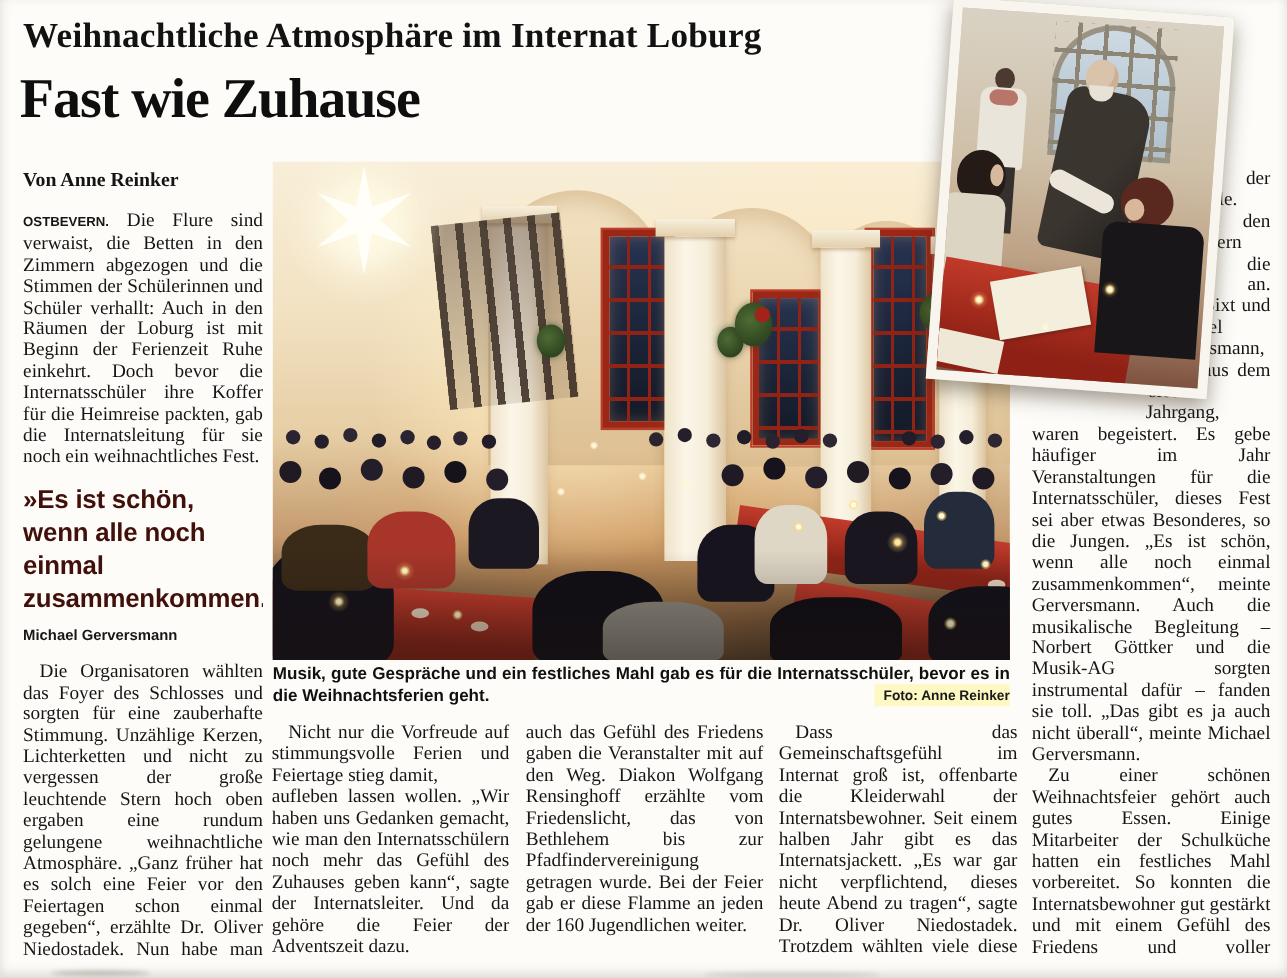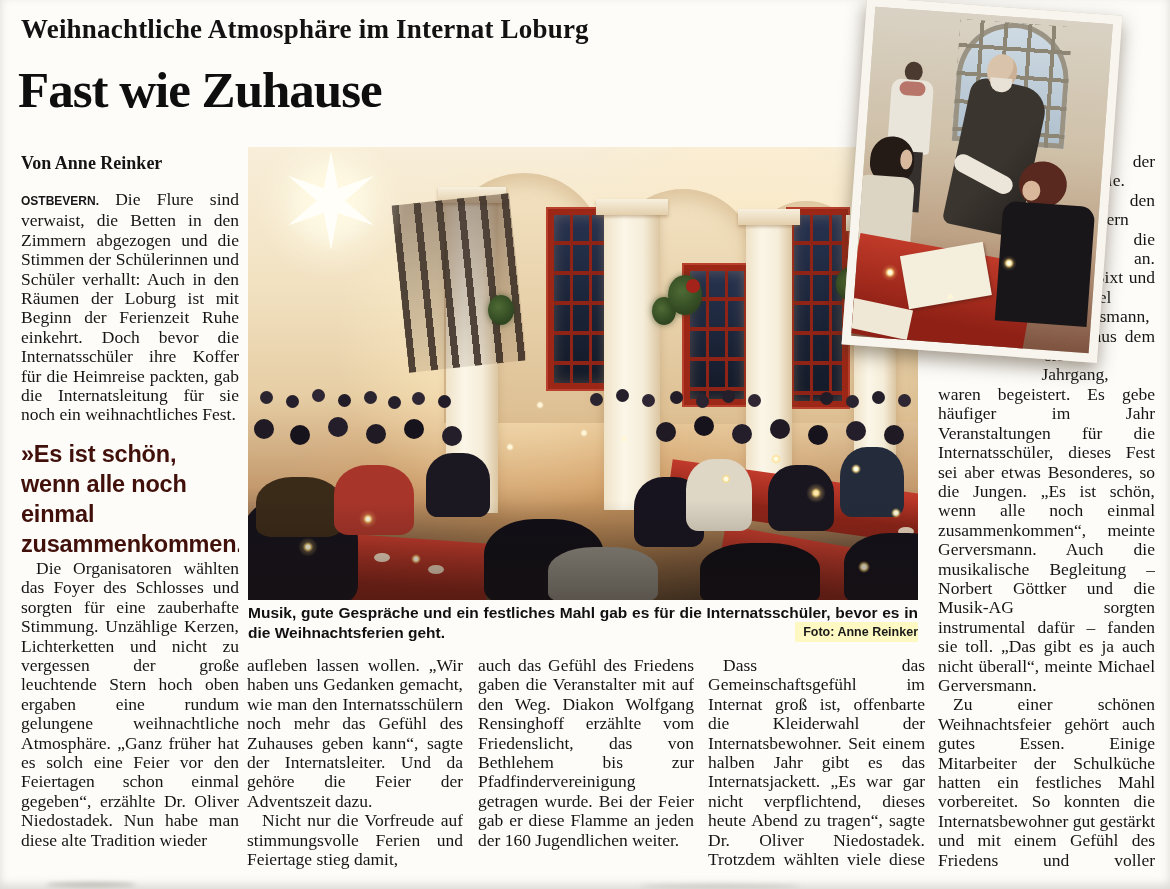--- a/index.html
+++ b/index.html
@@ -1,20 +1,20 @@
 <!DOCTYPE html>
 <html><head>
 <meta charset="utf-8">
 <style>
   html,body{margin:0;padding:0;}
   body{width:1170px;height:889px;background:#e9e7e2;font-family:"Liberation Serif",serif;}
   .page{position:relative;width:1170px;height:889px;background:#fdfcf9;overflow:hidden;
         box-shadow:inset 0 -4px 10px rgba(120,115,105,.25);}
   
-  .kicker{position:absolute;left:21px;top:14px;width:700px;font-weight:bold;font-size:27px;
+  .kicker{position:absolute;left:21px;top:14px;width:700px;font-weight:bold;font-size:32px;
           letter-spacing:.2px;color:#121212;}
   .headline{position:absolute;left:18px;top:50px;margin:0;font-size:51px;line-height:80px;
             font-weight:bold;letter-spacing:-1px;color:#0e0e0e;}
   .byline{position:absolute;left:21px;top:153px;font-weight:bold;font-size:18px;color:#141414;}
   
   .col{position:absolute;font-size:17.5px;line-height:19.4px;text-align:justify;color:#151515;
        overflow:hidden;}
   .col p{margin:0;}
   .col .indent{text-indent:15px;}
   .col1{left:21px;top:190px;width:218px;height:680px;}
@@ -176,20 +176,21 @@
 
 <div class="page">
 
   <div class="kicker">Weihnachtliche Atmosphäre im Internat Loburg</div>
   <h1 class="headline">Fast wie Zuhause</h1>
   <div class="byline">Von Anne Reinker</div>
 
   <div class="col col1">
     <p class="p"><b class="lead">OSTBEVERN.</b> <span>Die Flure sind verwaist, die Betten in den Zimmern abgezogen und die Stimmen der Schülerinnen und Schüler verhallt: Auch in den Räumen der Loburg ist mit Beginn der Ferienzeit Ruhe einkehrt. Doch bevor die Internatsschüler ihre Koffer für die Heimreise packten, gab die Internatsleitung für sie noch ein weihnachtliches Fest.</span></p>
     <div class="pullquote">»Es ist schön, wenn alle noch einmal zusammenkommen.«</div>
+    <div class="pq-attr">Michael Gerversmann</div>
     <p class="p indent">Die Organisatoren wählten das Foyer des Schlosses und sorgten für eine zauberhafte Stimmung. Unzählige Kerzen, Lichterketten und nicht zu vergessen der große leuchtende Stern hoch oben ergaben eine rundum gelungene weihnachtliche Atmosphäre. „Ganz früher hat es solch eine Feier vor den Feiertagen schon einmal gegeben“, erzählte Dr. Oliver Niedostadek. Nun habe man diese alte Tradition wieder</p>
   </div>
 
   <div class="photo-main">
     <div class="ph ph-glow"></div>
     <div class="ph arch a1"></div>
     <div class="ph arch a2"></div>
     <div class="ph arch a3"></div>
     <div class="ph arch a4"></div>
     <div class="ph window w1"></div>
@@ -252,22 +253,22 @@
     <div class="ph glows"></div>
     <div class="ph vign"></div>
   </div>
 
   <div class="caption">
     <span>Musik, gute Gespräche und ein festliches Mahl gab es für die Internatsschüler, bevor es in die Weihnachtsferien geht.</span>
     <span class="credit">Foto: Anne Reinker</span>
   </div>
 
   <div class="col col2">
+    <p class="p indent">Nicht nur die Vorfreude auf stimmungsvolle Ferien und Feiertage stieg damit,</p>
     <p class="p">aufleben lassen wollen. „Wir haben uns Gedanken gemacht, wie man den Internatsschülern noch mehr das Gefühl des Zuhauses geben kann“, sagte der Internatsleiter. Und da gehöre die Feier der Adventszeit dazu.</p>
-    <p class="p indent">Nicht nur die Vorfreude auf stimmungsvolle Ferien und Feiertage stieg damit,</p>
   </div>
   <div class="col col3">
     <p class="p">auch das Gefühl des Friedens gaben die Veranstalter mit auf den Weg. Diakon Wolfgang Rensinghoff erzählte vom Friedenslicht, das von Bethlehem bis zur Pfadfindervereinigung getragen wurde. Bei der Feier gab er diese Flamme an jeden der 160 Jugendlichen weiter.</p>
   </div>
   <div class="col col4">
     <p class="p indent">Dass das Gemeinschaftsgefühl im Internat groß ist, offenbarte die Kleiderwahl der Internatsbewohner. Seit einem halben Jahr gibt es das Internatsjackett. „Es war gar nicht verpflichtend, dieses heute Abend zu tragen“, sagte Dr. Oliver Niedostadek. Trotzdem wählten viele diese Jacke mit dem Emb-</p>
   </div>
 
   <div class="col col5">
     <div class="wrapshape"></div>

